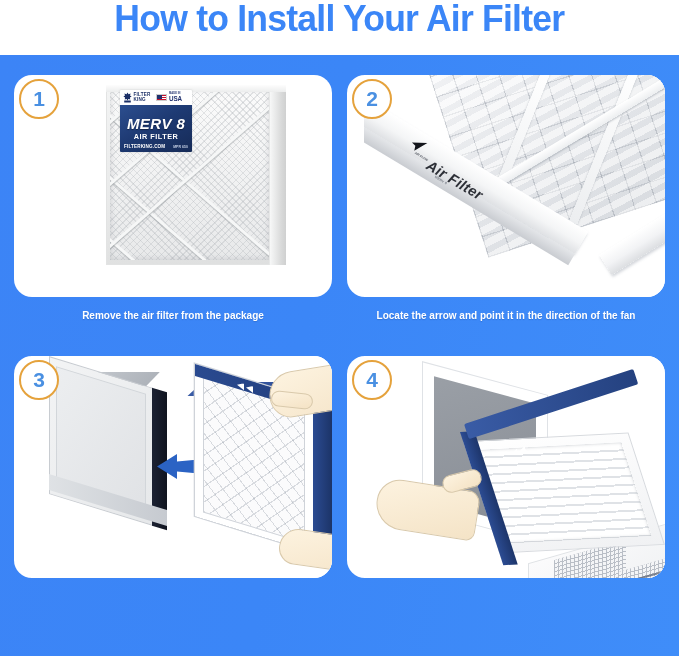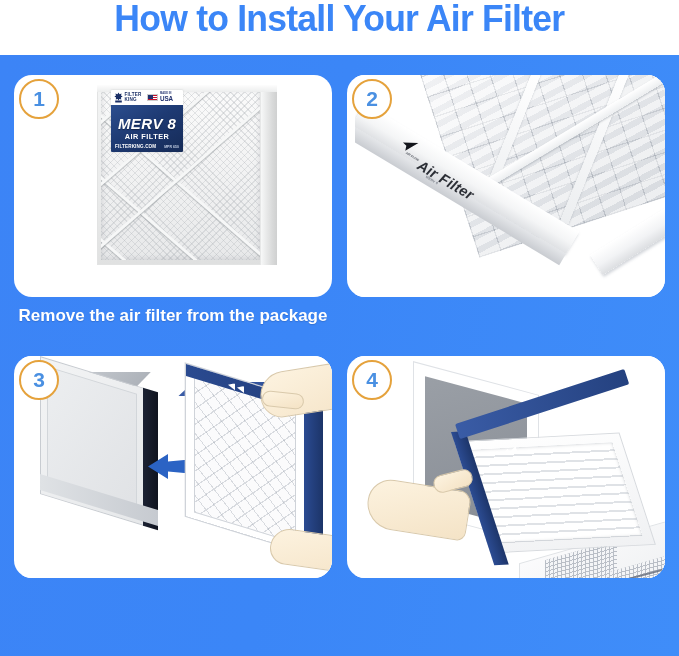--- a/index.html
+++ b/index.html
@@ -54,27 +54,27 @@
     box-sizing:border-box;
     display:flex;align-items:center;justify-content:center;
     font-size:21px;font-weight:bold;color:#4a90e2;
     z-index:6;
     font-family:"Liberation Sans", sans-serif;
   }
   .caption{
     position:absolute;
     color:#ffffff;
     font-weight:bold;
-    font-size:17px;
+    font-size:10px;
     line-height:19px;
     text-align:center;
     text-shadow:0 1px 1px rgba(20,60,130,0.28);
     font-family:"Liberation Sans", sans-serif;
   }
-  .photo{position:absolute;left:8px;top:0;width:100%;height:100%;}
+  .photo{position:absolute;left:17px;top:0;width:100%;height:100%;}
 
   
   .f-wrap{position:absolute;}
   .f-body{
     position:absolute;left:0;top:0;width:100%;height:100%;
     background:linear-gradient(175deg,#f3f4f4 0%,#e9eaea 60%,#dedfdf 100%);
     border:1px solid #e2e3e3;box-sizing:border-box;
   }
   .f-face{
     position:absolute;left:4px;top:4px;right:16px;bottom:5px;
@@ -443,20 +443,21 @@
                 <path d="M15.5 1 L2 8.5 L6.6 9.6 L8.3 14.5 Z" fill="#14161c"></path>
               </svg>
             </div>
             <div class="c2-arrowsub">AIR FLOW</div>
             <div class="c2-airfilter">Air Filter</div>
             <div class="c2-sub">MERV 8</div>
           </div>
         </div>
       </div>
       <div class="badge" style="left:5px;top:4px;">2</div>
+      <div class="caption" style="left:14px;top:231px;width:290px;">Locate the arrow and point it in the direction of the fan</div>
     </div>
 
     <div class="step" style="left:14px;top:301px;width:318px;height:290px;">
       <div class="card" style="width:318px;height:222px;">
         <div class="photo">
           <div class="c3-scene">
             <div class="c3-unit-top"></div>
             <div class="c3-unit-face"></div>
             <div class="c3-unit-inner"></div>
             <div class="c3-unit-dark"></div>

